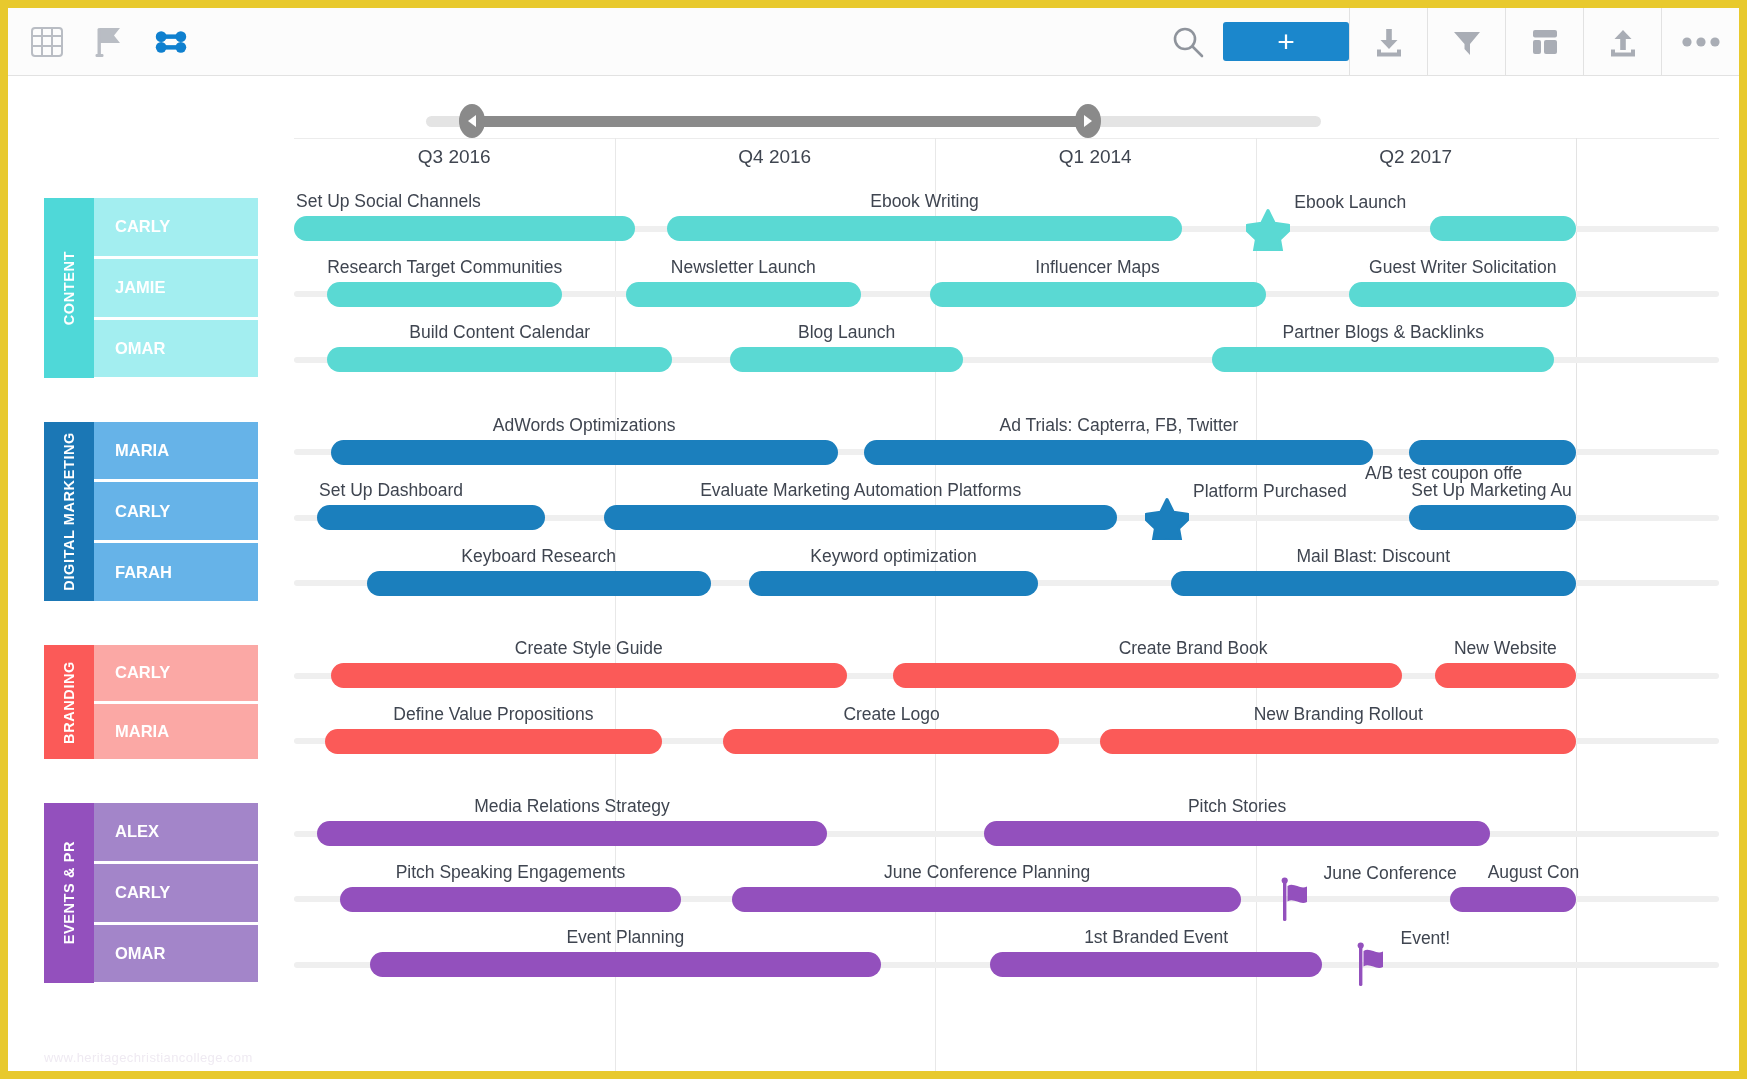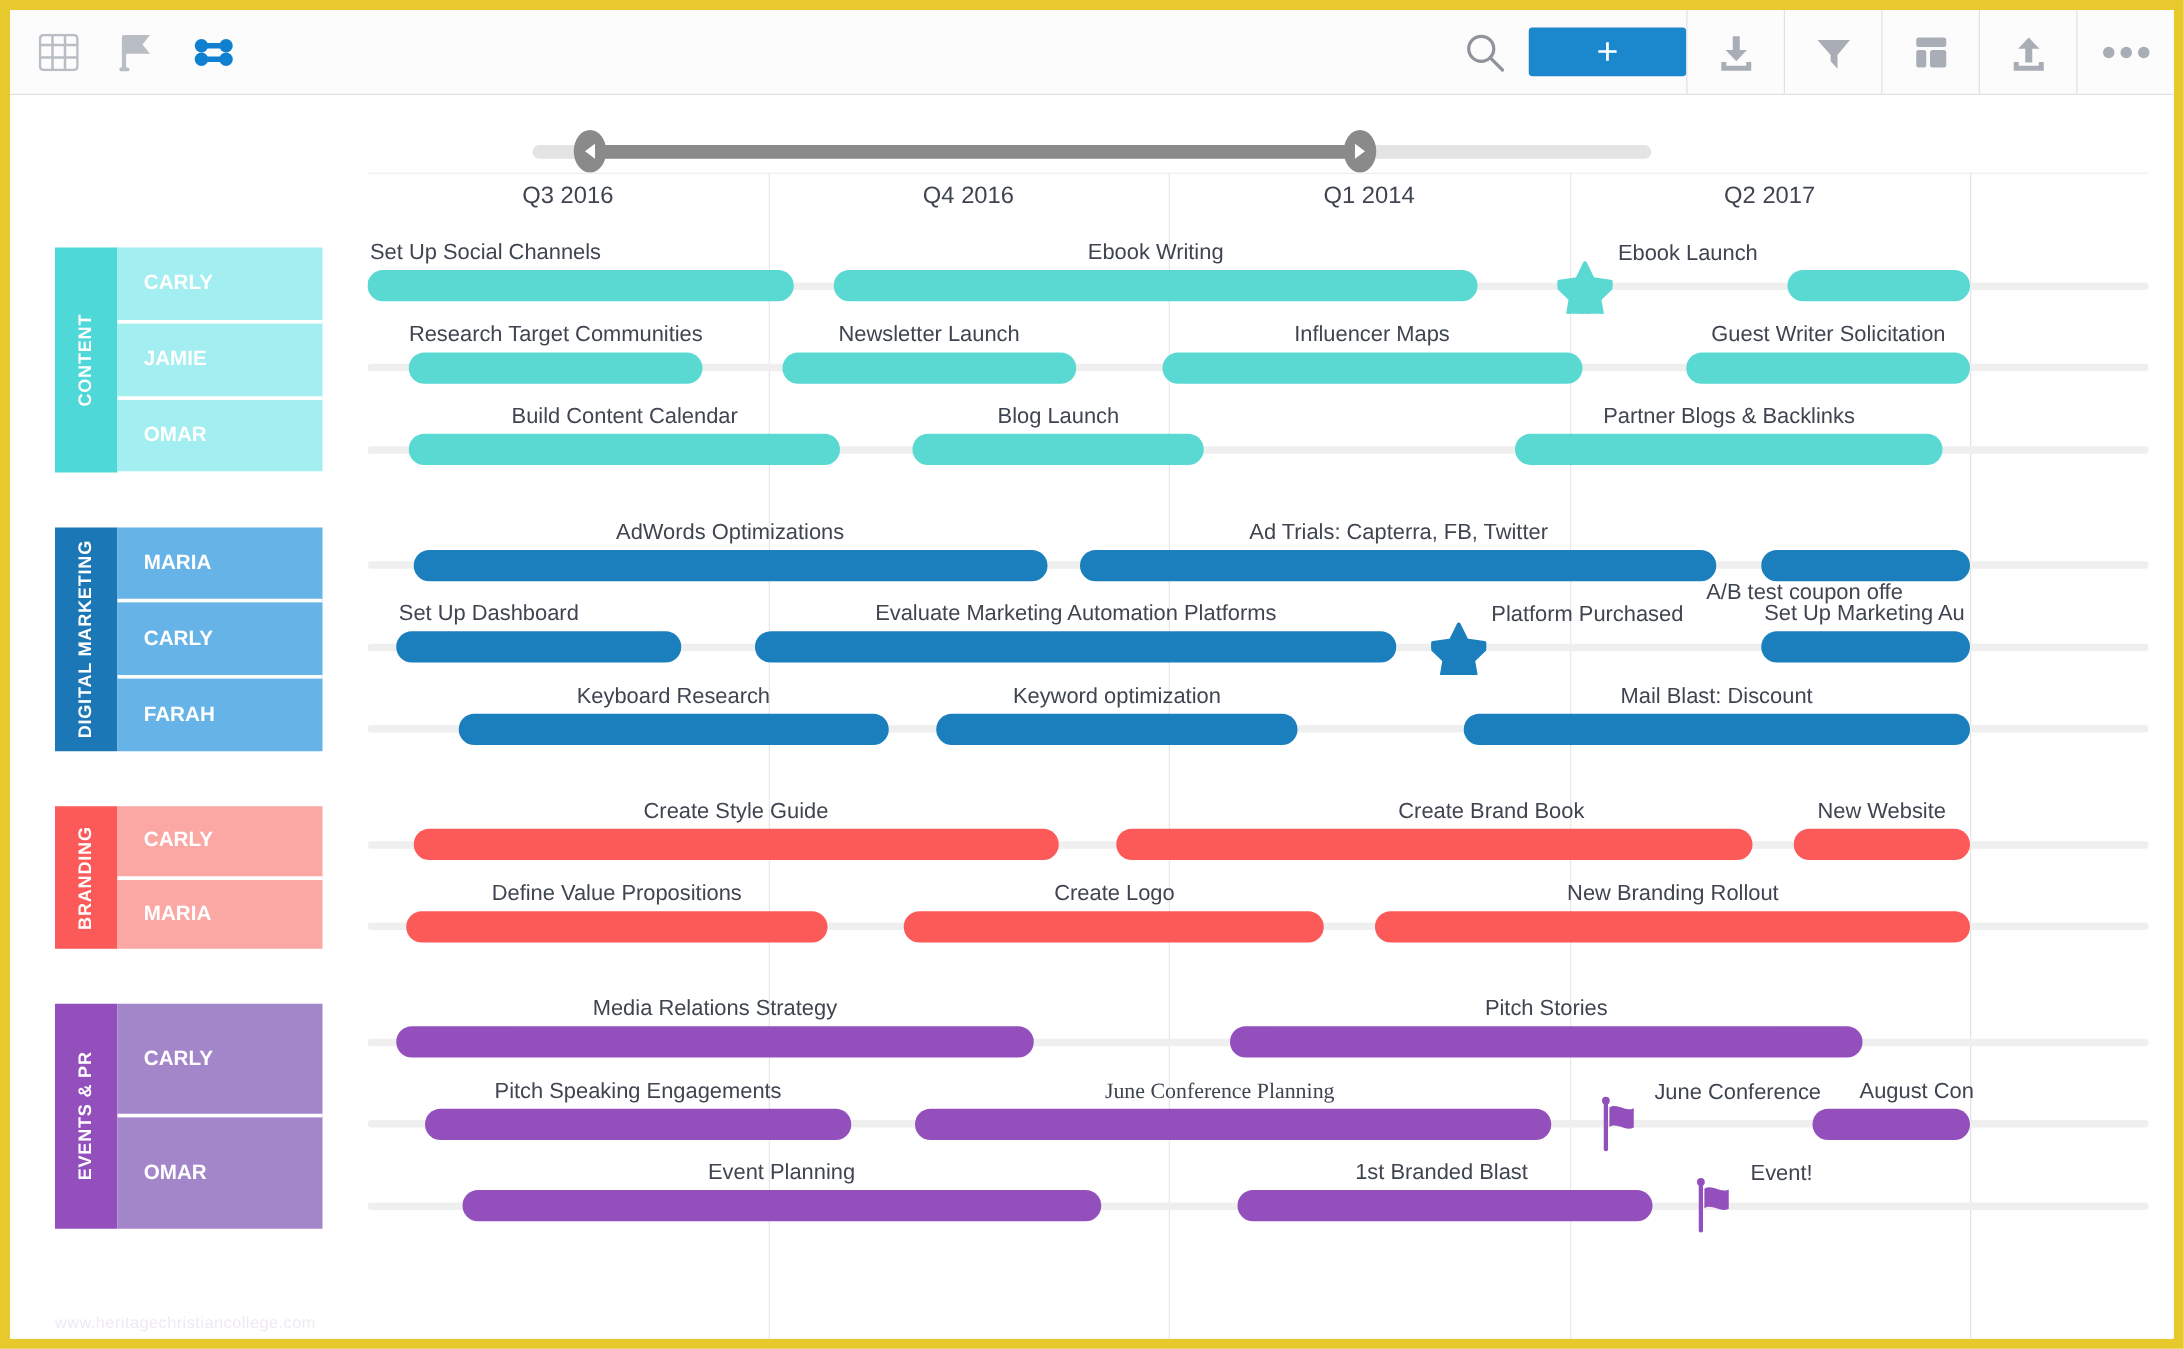--- a/index.html
+++ b/index.html
@@ -284,20 +284,23 @@
             <div class="grp-row" style="background: rgb(251, 168, 165);">
               <span>MARIA</span>
             </div>
           </div>
         </div>
         <div class="group" style="top: 665px; height: 179.5px;">
           <div class="grp-strip" style="background: rgb(147, 80, 189);">
             <span>EVENTS &amp; PR</span>
           </div>
           <div class="grp-rows">
+            <div class="grp-row" style="background: rgb(163, 133, 201);">
+              <span>ALEX</span>
+            </div>
             <div class="grp-row" style="background: rgb(163, 133, 201);">
               <span>CARLY</span>
             </div>
             <div class="grp-row" style="background: rgb(163, 133, 201);">
               <span>OMAR</span>
             </div>
           </div>
         </div>
       </div>
 
@@ -378,34 +381,34 @@
         <div class="barlabel" style="top: 565.5px; left: 959.689px;">New Branding Rollout</div>
         <div class="rowtrack" style="top: 692.5px;"></div>
         <div class="bar" style="left: 23.076px; width: 510.236px; top: 683px; background: rgb(147, 80, 189);"></div>
         <div class="barlabel" style="top: 658px; left: 180.194px;">Media Relations Strategy</div>
         <div class="bar" style="left: 689.716px; width: 506.39px; top: 683px; background: rgb(147, 80, 189);"></div>
         <div class="barlabel" style="top: 658px; left: 893.911px;">Pitch Stories</div>
         <div class="rowtrack" style="top: 758px;"></div>
         <div class="bar" style="left: 46.152px; width: 341.012px; top: 748.5px; background: rgb(147, 80, 189);"></div>
         <div class="barlabel" style="top: 723.5px; left: 101.658px;">Pitch Speaking Engagements</div>
         <div class="bar" style="left: 438.444px; width: 508.954px; top: 748.5px; background: rgb(147, 80, 189);"></div>
-        <div class="barlabel" style="top: 723.5px; left: 589.921px; font-family: Liberation Serif, serif;">June Conference Planning</div>
+        <div class="barlabel" style="top: 723.5px; left: 589.921px;">June Conference Planning</div>
         <div class="flagm" style="left: 983.55px; top: 737.5px;"><svg width="40" height="48" viewBox="0 0 40 48">
             <rect x="5" y="5" width="3.4" height="40" rx="1.6" fill="#9350bd"></rect>
             <circle cx="6.7" cy="4.5" r="3.1" fill="#9350bd"></circle>
             <path d="M9.5 10 C16 6 22 14 29 10.5 L29 26 C22 29.5 16 21.5 9.5 25.5 Z" fill="#9350bd"></path>
           </svg></div>
         <div class="barlabel" style="left: 1029.55px; top: 724.5px;">June Conference</div>
         <div class="bar" style="left: 1156.36px; width: 125.636px; top: 748.5px; background: rgb(147, 80, 189);"></div>
         <div class="barlabel" style="top: 723.5px; left: 1173.68px; margin-left: 20px;">August Con</div>
         <div class="rowtrack" style="top: 823.5px;"></div>
         <div class="bar" style="left: 75.638px; width: 511.518px; top: 814px; background: rgb(147, 80, 189);"></div>
         <div class="barlabel" style="top: 789px; left: 272.397px;">Event Planning</div>
         <div class="bar" style="left: 696.126px; width: 332.038px; top: 814px; background: rgb(147, 80, 189);"></div>
-        <div class="barlabel" style="top: 789px; left: 790.145px;">1st Branded Blast</div>
+        <div class="barlabel" style="top: 789px; left: 790.145px;">1st Branded Event</div>
         <div class="flagm" style="left: 1060.47px; top: 803px;"><svg width="40" height="48" viewBox="0 0 40 48">
             <rect x="5" y="5" width="3.4" height="40" rx="1.6" fill="#9350bd"></rect>
             <circle cx="6.7" cy="4.5" r="3.1" fill="#9350bd"></circle>
             <path d="M9.5 10 C16 6 22 14 29 10.5 L29 26 C22 29.5 16 21.5 9.5 25.5 Z" fill="#9350bd"></path>
           </svg></div>
         <div class="barlabel" style="left: 1106.47px; top: 790px;">Event!</div>
       </div>
 
     <div class="watermark">www.heritagechristiancollege.com</div>
   </div>

